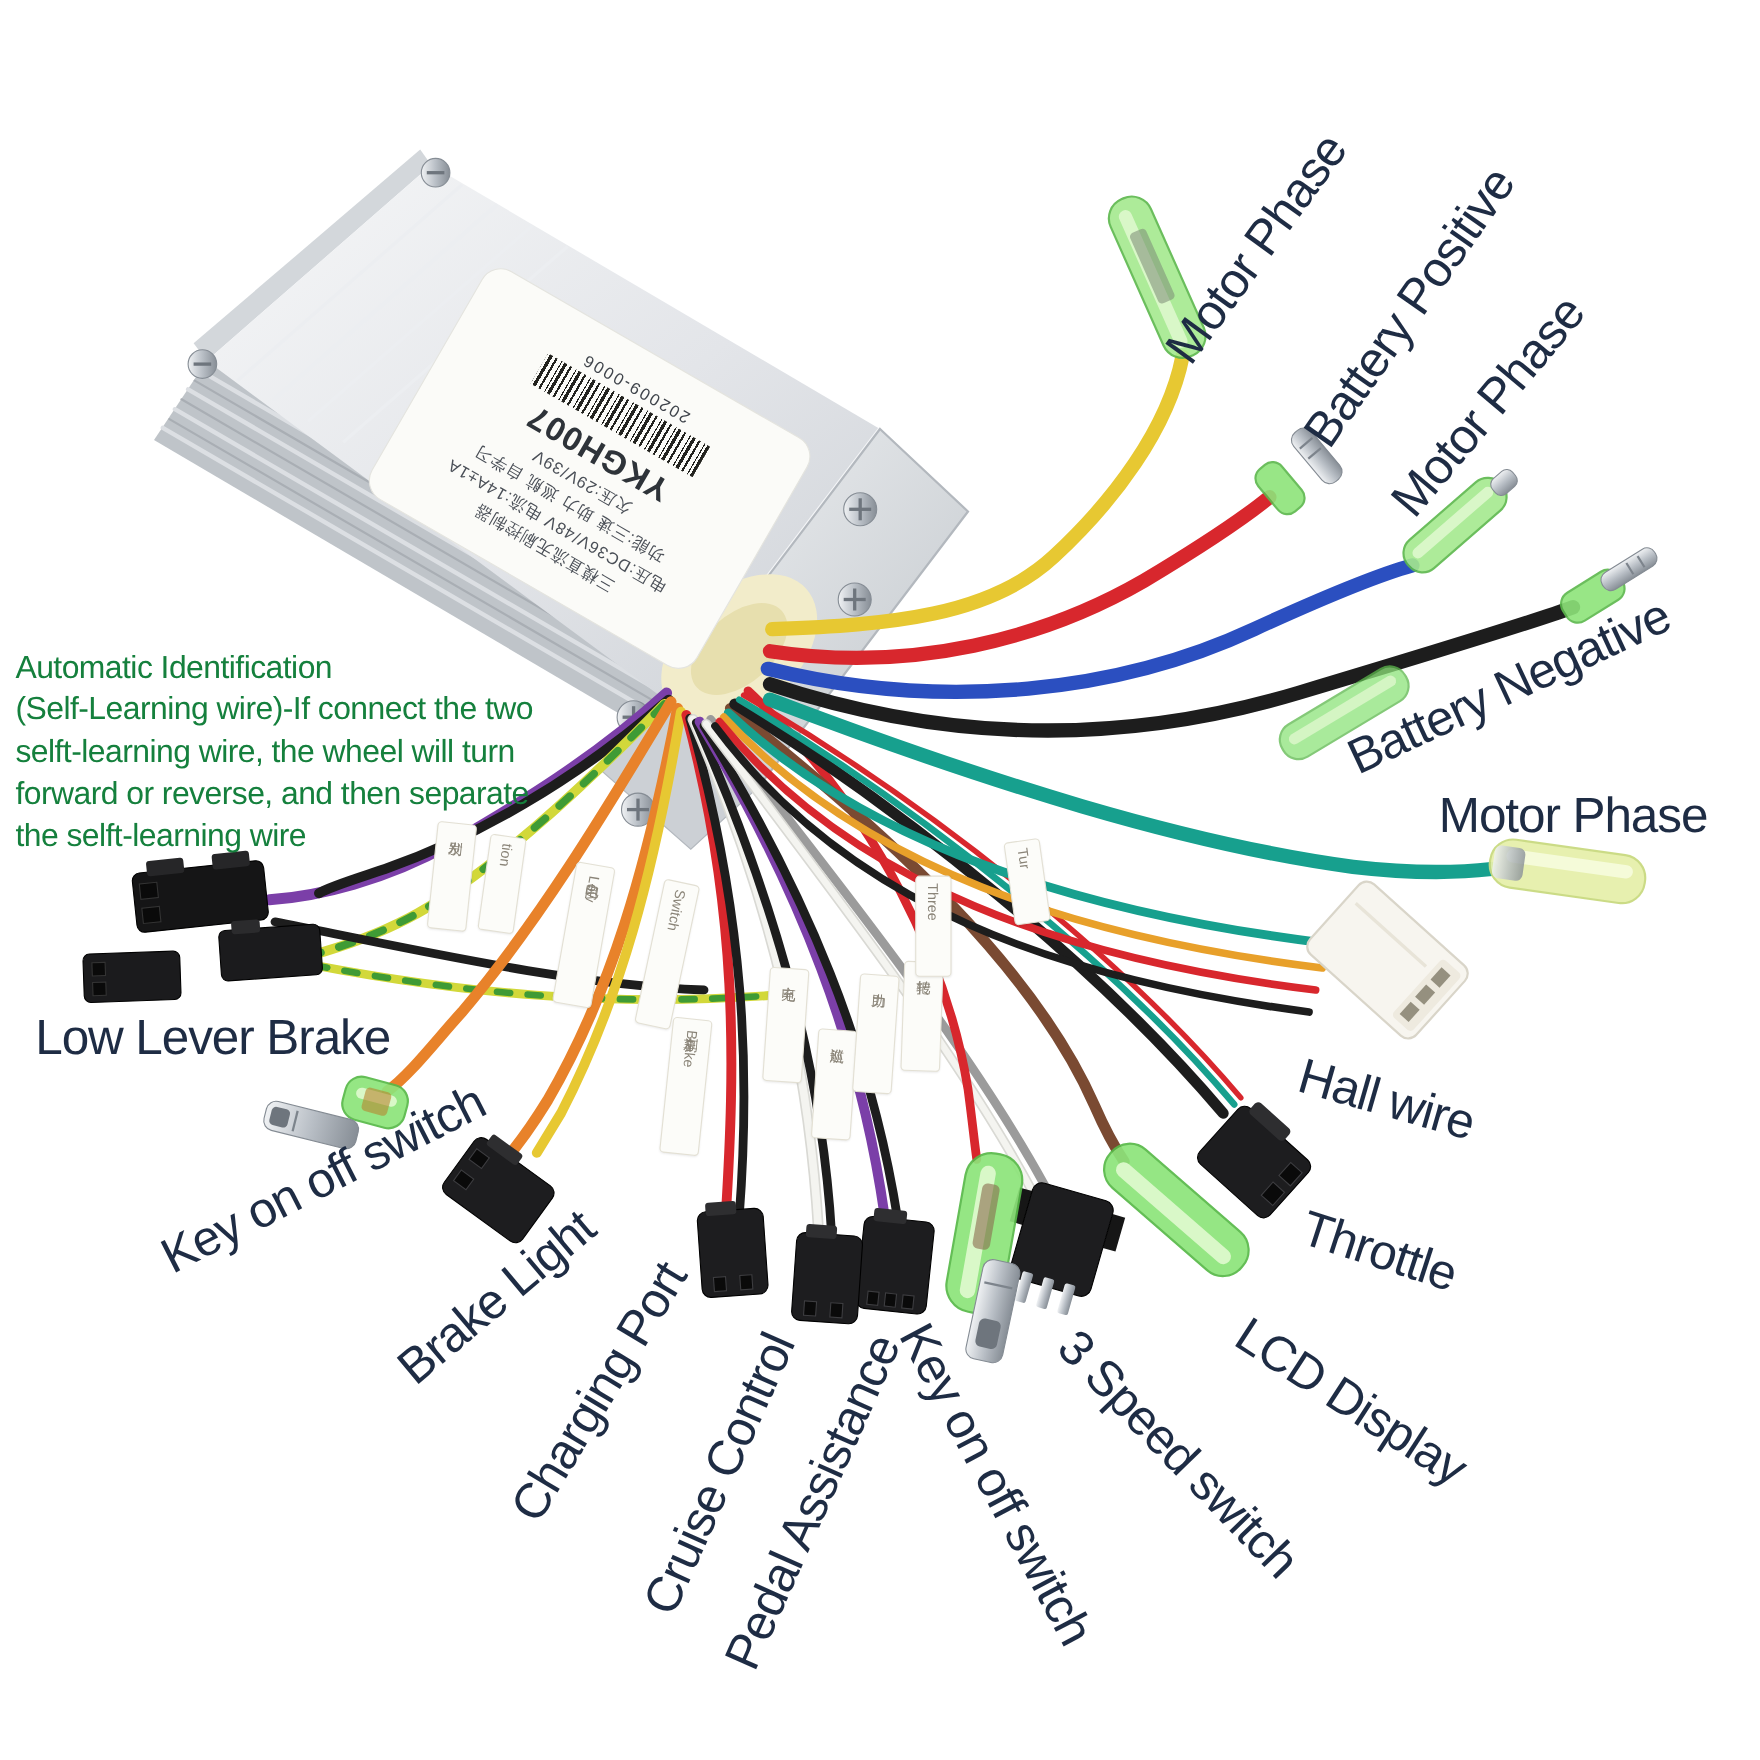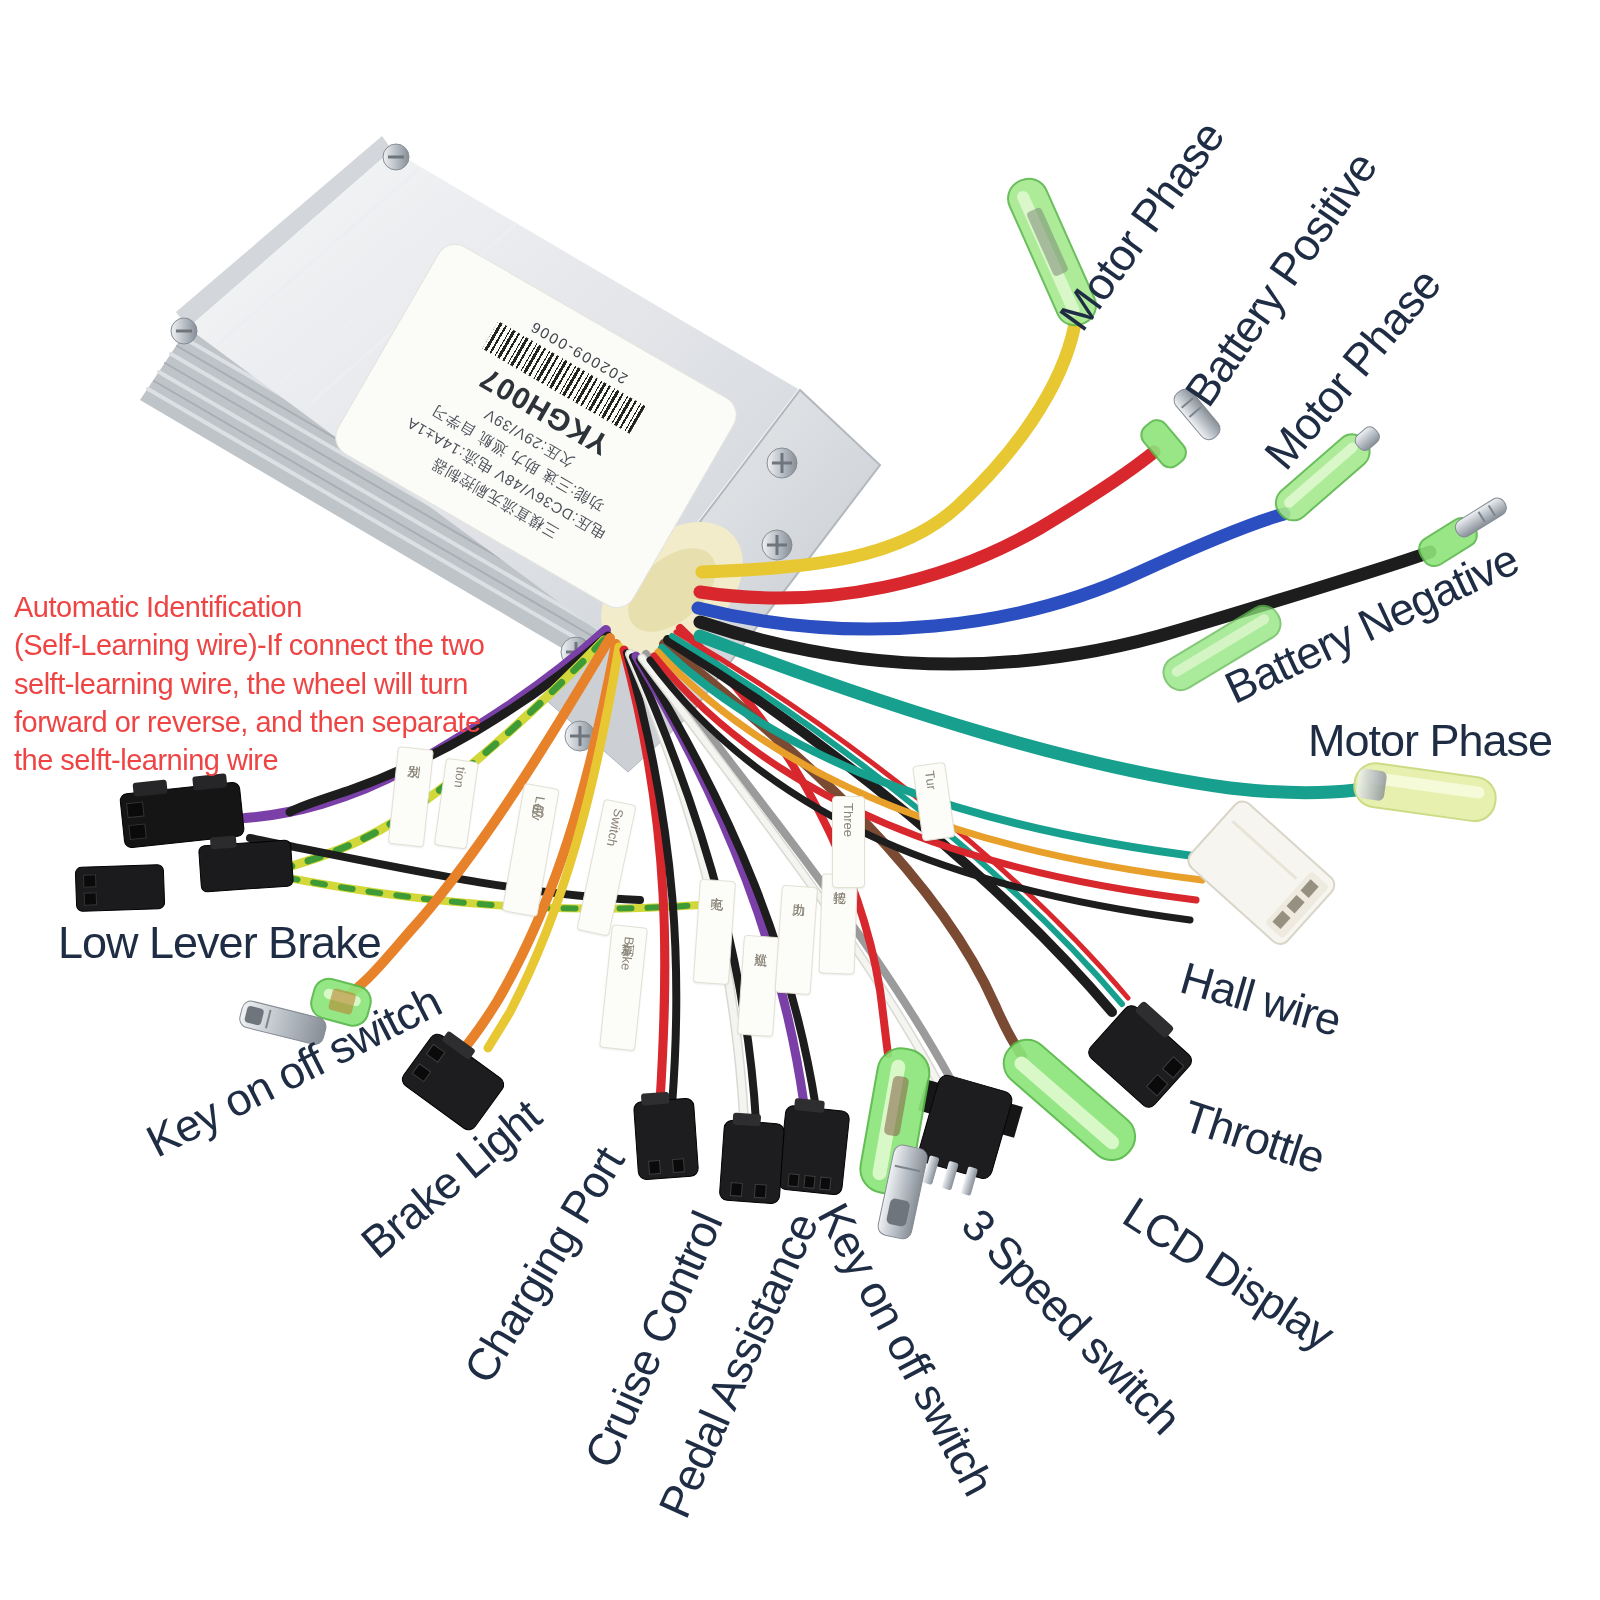--- a/index.html
+++ b/index.html
@@ -2,21 +2,21 @@
 <html><head>
 <meta charset="utf-8">
 <style>
   html,body{margin:0;padding:0;background:#ffffff;}
   #stage{position:relative;width:1600px;height:1600px;overflow:hidden;background:#ffffff;
          font-family:"Liberation Sans", sans-serif;}
   #scene{position:absolute;left:0;top:0;}
   .lbl{position:absolute;font-size:45px;letter-spacing:-1px;color:#1e2c44;white-space:nowrap;
        transform-origin:left center;line-height:1.1;}
   .note{position:absolute;left:14px;top:588px;width:500px;font-size:29px;line-height:1.32;
-        color:#ef4444;white-space:pre-line;letter-spacing:-0.5px;}
+        color:#15803d;white-space:pre-line;letter-spacing:-0.5px;}
   .tag{position:absolute;background:#fcfcf9;border:1px solid #e3e0d4;border-radius:4px;
        color:#8a8478;font-size:13px;writing-mode:vertical-rl;text-orientation:mixed;
        padding:6px 8px;box-shadow:0 1px 2px rgba(0,0,0,0.08);transform-origin:center top;}
   .sticker{position:absolute;left:365px;top:306px;width:340px;height:238px;background:#fbfbf8;
        border:1px solid #e4e4df;border-radius:20px;transform:rotate(210deg);
        display:flex;flex-direction:column;align-items:center;justify-content:center;
        gap:4px;color:#3a3f46;}
   .sticker .cn{font-size:15px;letter-spacing:1px;color:#4a4f57;}
   .sticker .model{font-size:30px;font-weight:bold;color:#2e3339;letter-spacing:1px;}
   .barcode{width:170px;height:32px;margin-top:2px;
@@ -326,15 +326,15 @@
 <div class="lbl" style="left:1182px;top:952px;transform:rotate(16deg);">Hall wire</div>
 <div class="lbl" style="left:1185px;top:1090px;transform:rotate(18deg);">Throttle</div>
 <div class="lbl" style="left:1128px;top:1184px;transform:rotate(33deg);">LCD Display</div>
 <div class="lbl" style="left:970px;top:1192px;transform:rotate(46deg);">3 Speed switch</div>
 <div class="lbl" style="left:830px;top:1182px;transform:rotate(62deg);">Key on off switch</div>
 <div class="lbl" style="left:672px;top:1490px;transform:rotate(-66deg);">Pedal Assistance</div>
 <div class="lbl" style="left:598px;top:1440px;transform:rotate(-66deg);">Cruise Control</div>
 <div class="lbl" style="left:476px;top:1354px;transform:rotate(-59deg);">Charging Port</div>
 <div class="lbl" style="left:368px;top:1224px;transform:rotate(-40deg);">Brake Light</div>
 <div class="lbl" style="left:150px;top:1120px;transform:rotate(-27deg);">Key on off switch</div>
-<div class="lbl" style="left:58px;top:918px;">Low Lever Brake</div>
+<div class="lbl" style="left:32px;top:918px;">Low Lever Brake</div>
 
 </div>
 
 </body></html>

